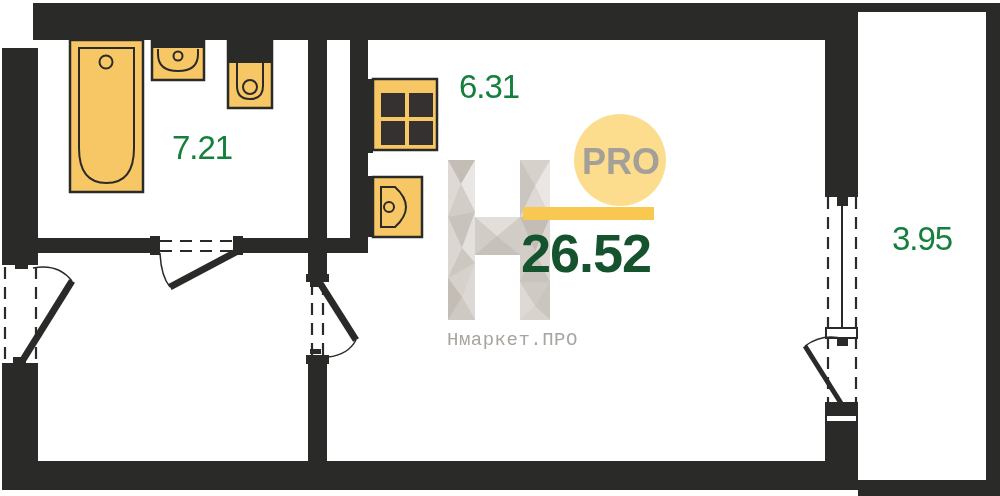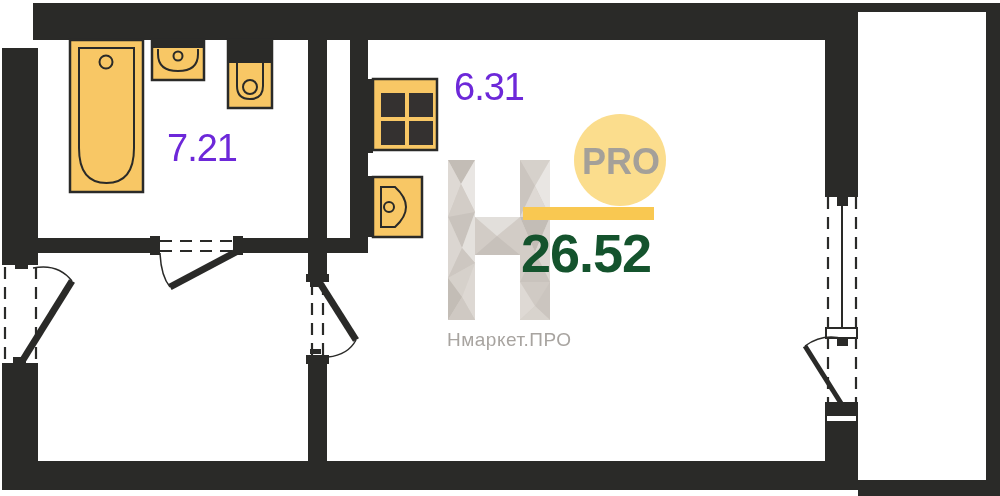--- a/index.html
+++ b/index.html
@@ -5,29 +5,29 @@
   html,body{margin:0;padding:0;background:#fff;}
   #plan{
     position:relative;width:1000px;height:496px;background:#ffffff;
     font-family:"Liberation Sans", sans-serif;overflow:hidden;
   }
   .w{position:absolute;background:#2a2a28;}
   .sill{position:absolute;background:#ffffff;border:2px solid #2a2a28;box-sizing:border-box;}
   svg.overlay{position:absolute;left:0;top:0;}
   .lbl{
     position:absolute;transform:translate(-50%,-50%);
-    font-size:38px;letter-spacing:-1px;color:#6d28d9;white-space:nowrap;
+    font-size:33px;letter-spacing:-1px;color:#15803d;white-space:nowrap;
   }
   .total{
     position:absolute;left:521px;top:226px;font-size:54px;font-weight:bold;
     letter-spacing:-1px;color:#14532d;line-height:1;white-space:nowrap;
   }
   .site{
     position:absolute;left:447px;top:329px;font-size:19px;color:#a8a4a0;
-    letter-spacing:0.5px;white-space:nowrap;
+    letter-spacing:0.5px;white-space:nowrap;font-family:Liberation Mono, monospace;
   }
 </style>
 </head>
 <body>
 
 <div id="plan">
 
   <div class="w" style="left:33px;top:3px;width:825px;height:37px"></div>
   <div class="w" style="left:2px;top:48px;width:36px;height:217px"></div>
   <div class="w" style="left:15px;top:262px;width:13px;height:7px"></div>
@@ -155,16 +155,17 @@
       <path d="M160,253 Q161,276 170,287" stroke-width="1.5"></path>
       <line x1="318" y1="280" x2="356" y2="340" stroke-width="7"></line>
       <path d="M356,340 Q348,355 328,357" stroke-width="1.5"></path>
       <line x1="844" y1="408" x2="805" y2="346" stroke-width="5"></line>
       <path d="M805,346 Q823,333 844,339" stroke-width="1.5"></path>
     </g>
   </svg>
 
   <div class="lbl" style="left:202px;top:148px">7.21</div>
   <div class="lbl" style="left:489px;top:87px">6.31</div>
+  <div class="lbl" style="left:922px;top:239px">3.95</div>
 
   <div class="total">26.52</div>
   <div class="site">Нмаркет.ПРО</div>
 </div>
 
 </body></html>

